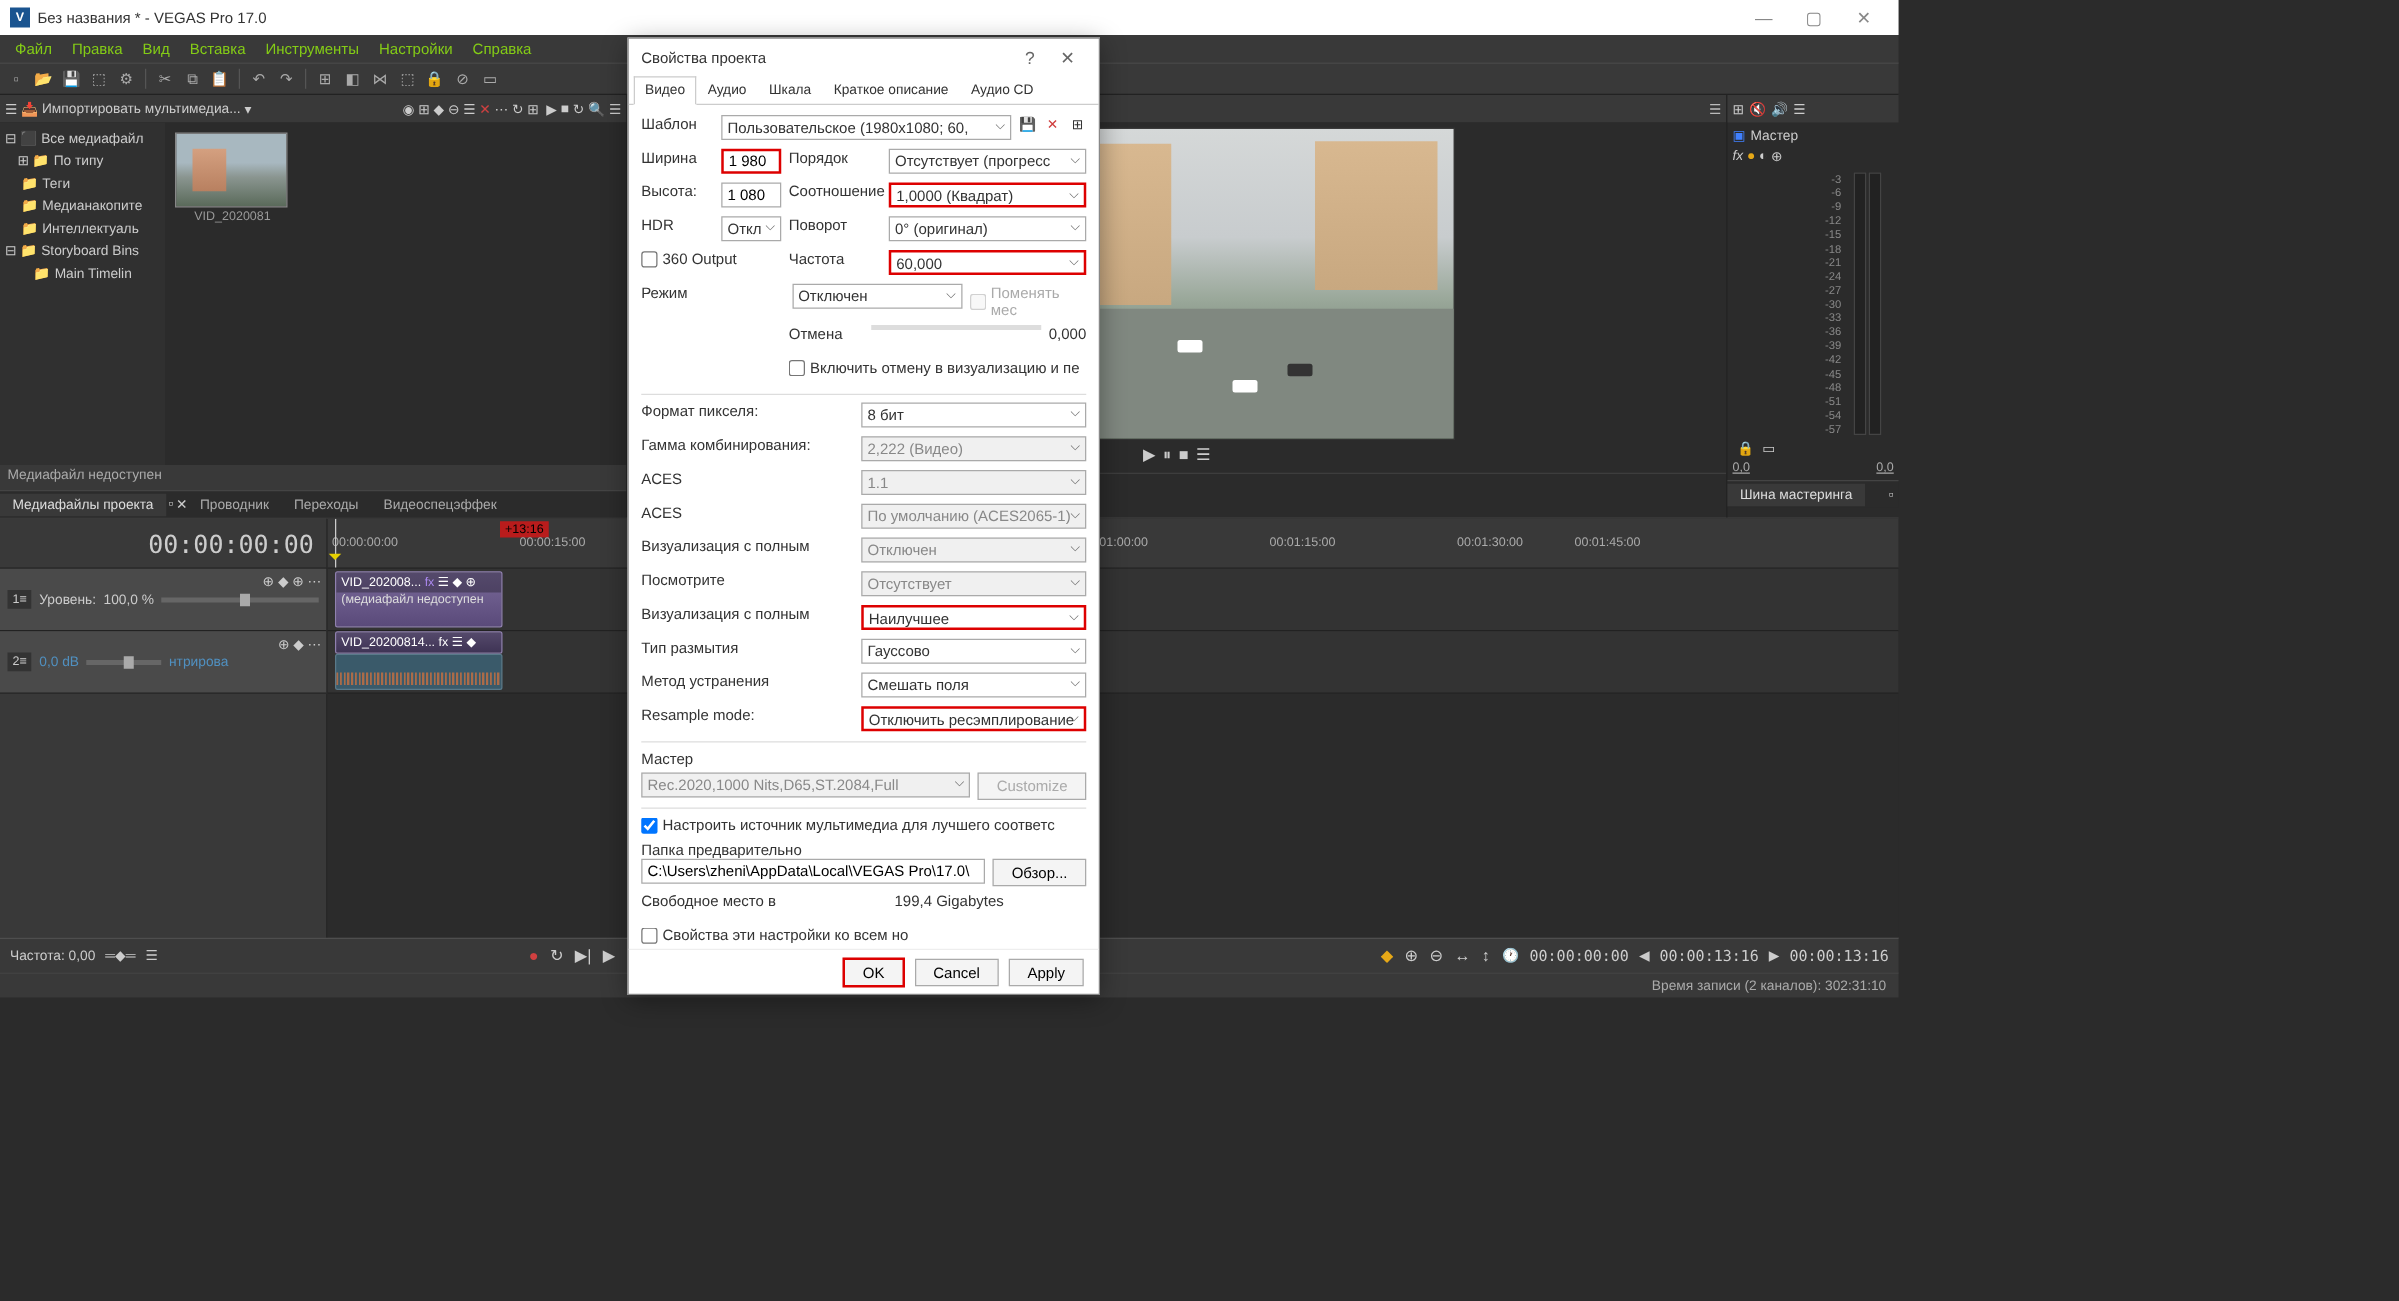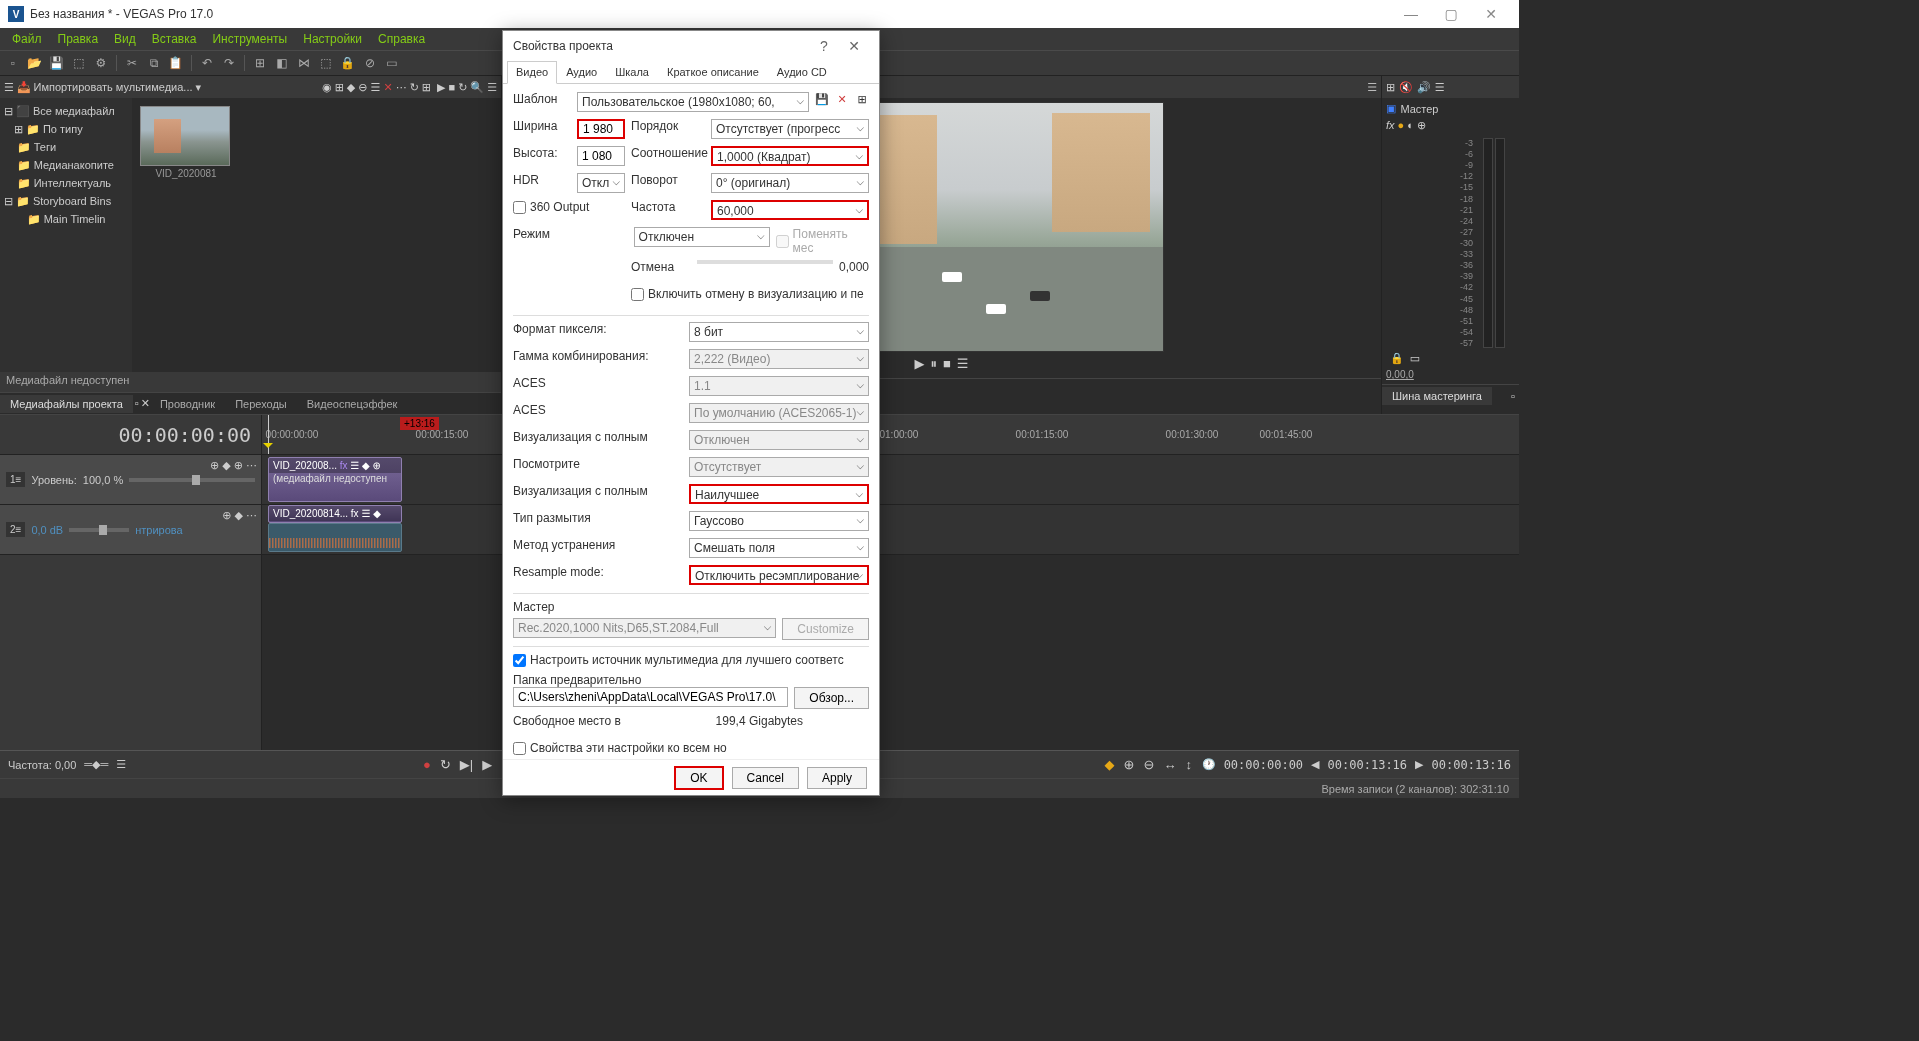--- a/index.html
+++ b/index.html
@@ -59,21 +59,21 @@
 .preview-info { height: 36px; background: #393939; padding: 2px 6px; font-size: 11px; display: grid; grid-template-columns: auto auto auto auto; column-gap: 14px; align-items: center; color: #bbb; }
 .preview-info .val-red { color: #c86060; }
 
 
 .master-head { height: 22px; background: #393939; display: flex; align-items: center; padding: 0 4px; gap: 4px; font-size: 11px; }
 .master-body { padding: 4px; }
 .master-icons { display: flex; gap: 3px; font-size: 11px; }
 .vu-meter { margin-top: 6px; display: flex; gap: 8px; justify-content: flex-end; padding-right: 10px; }
 .vu-bar { width: 10px; height: 210px; background: #222; position: relative; border: 1px solid #444; }
 .vu-scale { display: flex; flex-direction: column; justify-content: space-between; font-size: 9px; color: #888; text-align: right; padding-right: 2px; }
-.vu-foot { display: flex; justify-content: flex-start; font-size: 10px; color: #aaa; margin-top: 4px; text-decoration: underline; }
+.vu-foot { display: flex; justify-content: space-between; font-size: 10px; color: #aaa; margin-top: 4px; text-decoration: underline; }
 
 
 .timeline-area { display: flex; height: 336px; border-top: 1px solid #444; }
 .timeline-left { width: 262px; background: #393939; border-right: 1px solid #222; }
 .timeline-main { flex: 1; background: #2b2b2b; position: relative; overflow: hidden; }
 .tc-display { height: 40px; display: flex; align-items: center; justify-content: flex-end; padding-right: 10px; font-size: 20px; color: #ccc; font-family: monospace; background: #393939; border-bottom: 1px solid #222; }
 .track-head { height: 50px; background: #4a4a4a; border-bottom: 1px solid #222; display: flex; align-items: center; padding: 0 6px; gap: 6px; font-size: 11px; color: #ccc; position: relative; }
 .track-head .tnum { background: #333; padding: 2px 4px; font-size: 10px; }
 .track-head .tslider { flex: 1; height: 4px; background: #666; position: relative; }
 .track-head .tslider::after { content: ""; position: absolute; left: 50%; top: -3px; width: 8px; height: 10px; background: #aaa; }

